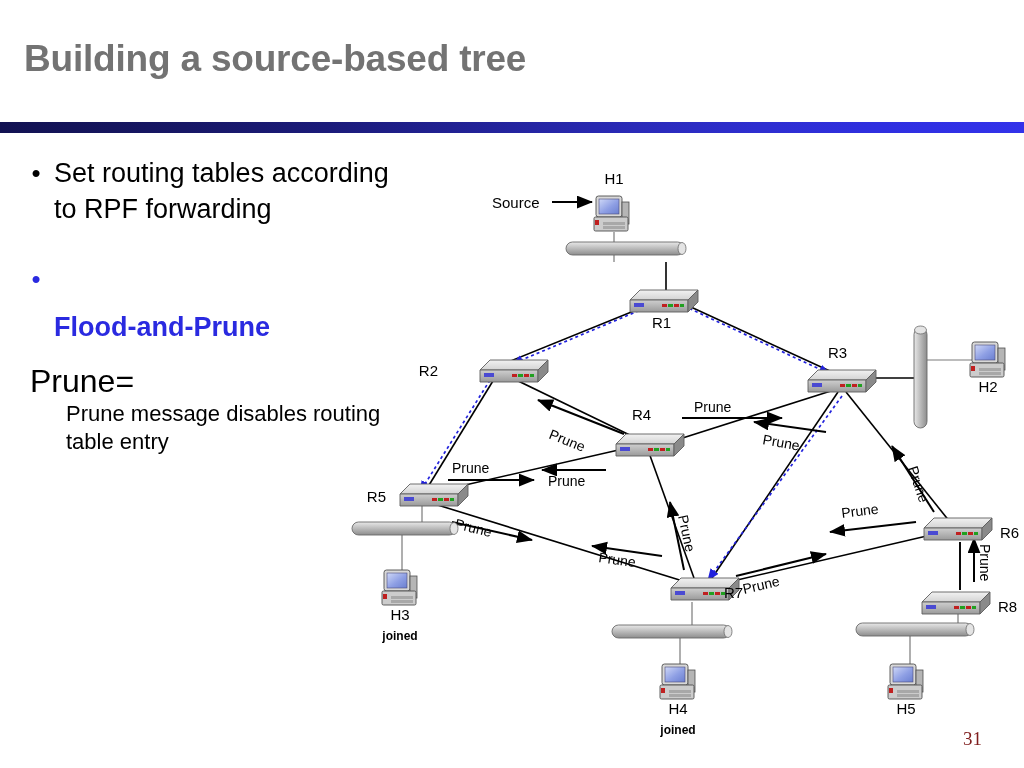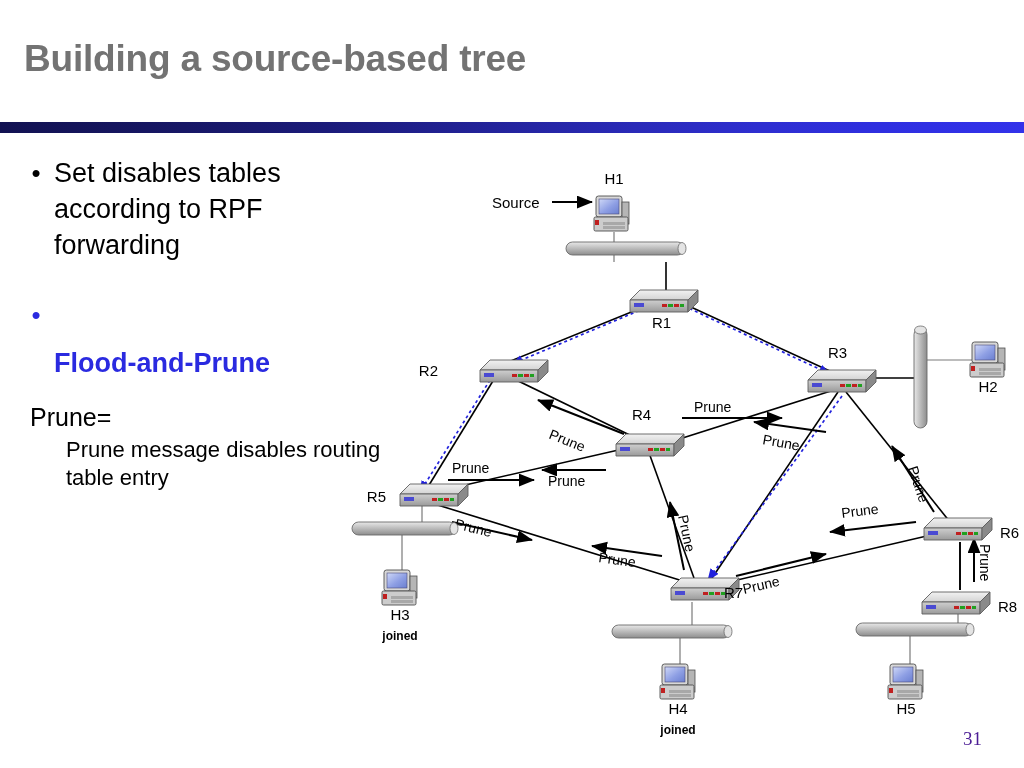--- a/index.html
+++ b/index.html
@@ -70,21 +70,21 @@
     color: #2a2ae0;
     font-weight: bold;
     margin-top: 48px;
   }
   #gap-block { height: 30px; }
 
   #prune-def {
     margin-top: 20px;
   }
   #prune-def-label {
-    font-size: 25px;
+    font-size: 32px;
     line-height: 33px;
     margin-left: 12px;
   }
   .sub-para {
     margin-left: 48px;
     font-size: 25px;
     line-height: 32px;
     width: 320px;
   }
   .sub-para.small {
@@ -147,35 +147,35 @@
     fill: none;
   }
 
   
   #page-number {
     position: absolute;
     right: 42px;
     bottom: 18px;
     font-family: "Liberation Serif", serif;
     font-size: 19px;
-    color: #4c1d95;
+    color: #7f1d1d;
     margin-left: 12px;
   }
 </style>
 </head>
 <body>
 
 <div id="slide-title">Building a source-based tree</div>
 <div id="title-rule"></div>
 
 <div id="left-col">
 
   <div class="bullet-row">
     <div class="bullet-mark">•</div>
-    <div class="bullet-text">Set disables tables according to RPF forwarding</div>
+    <div class="bullet-text">Set routing tables according to RPF forwarding</div>
   </div>
 
   <div id="gap-block"></div>
 
   <div class="bullet-row">
     <div class="bullet-mark blue">•</div>
     <div class="bullet-text blue">Flood-and-Prune</div>
   </div>
 
   <div id="prune-def">

